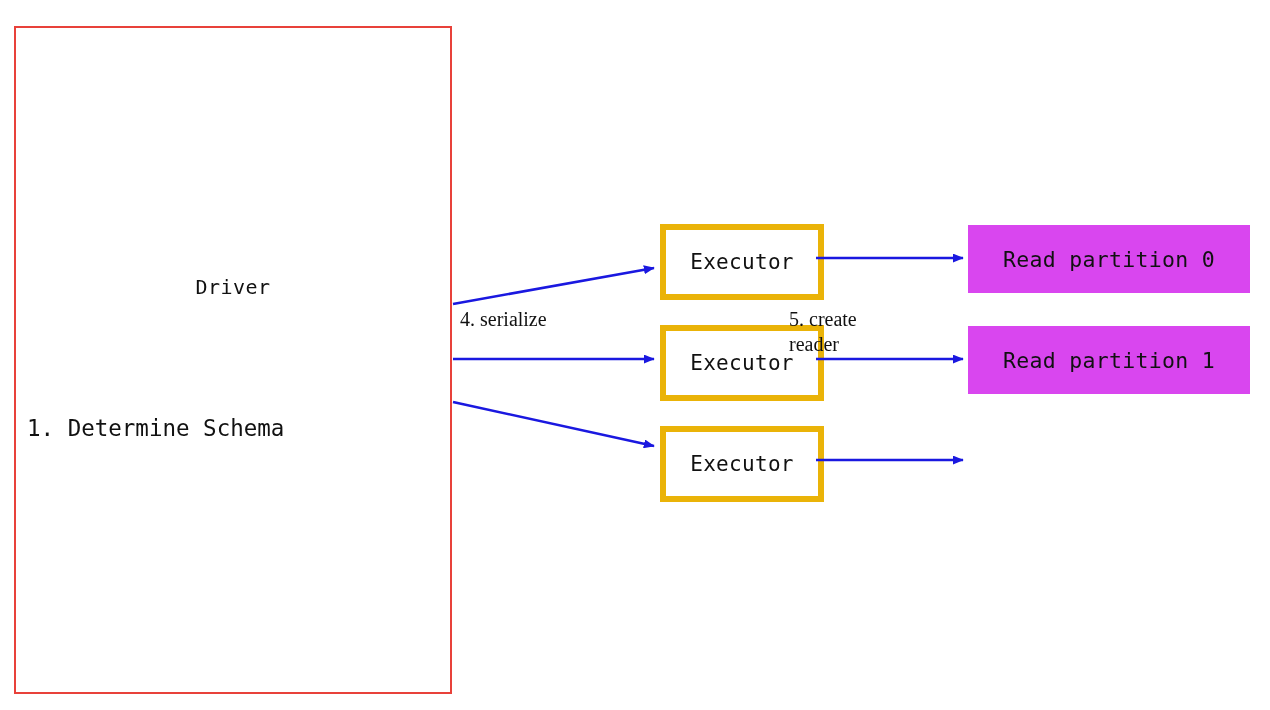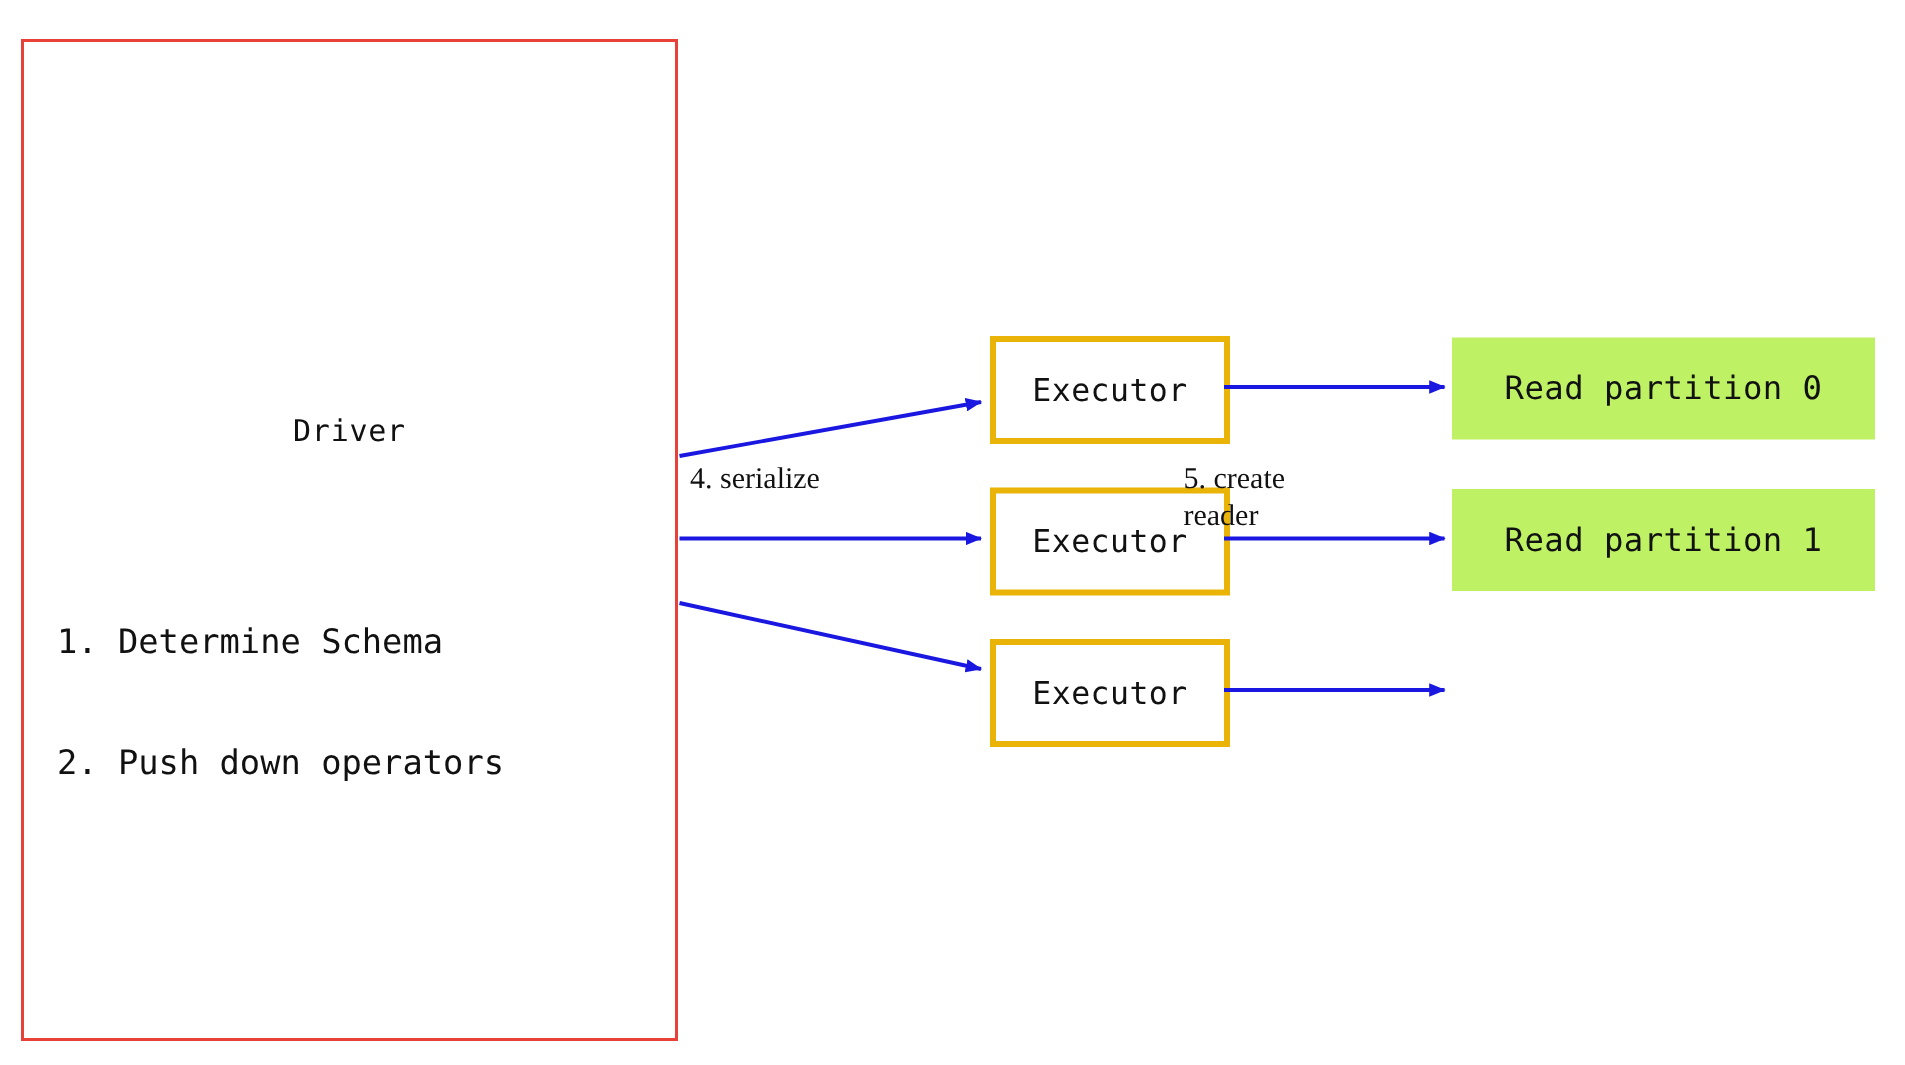--- a/index.html
+++ b/index.html
@@ -32,35 +32,35 @@
     top: 275px;
     width: 438px;
     text-align: center;
     font-family: "DejaVu Sans Mono", "Liberation Mono", monospace;
     font-size: 20px;
     color: #111111;
     letter-spacing: 0.5px;
     white-space: pre;
   }
   #driver-steps {
-    left: 38px;
+    left: 27px;
     top: 361px;
     font-family: "DejaVu Sans Mono", "Liberation Mono", monospace;
     font-size: 22.5px;
     line-height: 27px;
     color: #111111;
     white-space: pre;
   }
   #driver-steps div { white-space: pre; }
 
   
   .executor-box {
     width: 152px;
     height: 64px;
-    border: 4px solid #eab308;
+    border: 6px solid #eab308;
     background: #ffffff;
     box-sizing: content-box;
   }
   .executor-label {
     position: absolute;
     left: 0;
     top: 0;
     width: 152px;
     height: 64px;
     display: flex;
@@ -70,21 +70,21 @@
     font-size: 21px;
     color: #111111;
     letter-spacing: 0.3px;
     white-space: pre;
   }
 
   
   .partition-box {
     width: 282px;
     height: 68px;
-    background: #bef264;
+    background: #d946ef;
     display: flex;
     align-items: center;
     justify-content: center;
   }
   .partition-label {
     font-family: "DejaVu Sans Mono", "Liberation Mono", monospace;
     font-size: 21.5px;
     color: #111111;
     letter-spacing: 0.3px;
     white-space: pre;
@@ -112,21 +112,20 @@
 <body>
 
 <div id="canvas">
 
   <div class="abs" id="driver-box"></div>
 
   <div class="abs" id="driver-title">Driver</div>
 
   <div class="abs" id="driver-steps">
     <div>1. Determine Schema</div>
-    <div>2. Push down operators</div>
   </div>
 
   <div class="abs executor-box" style="left:660px; top:224px;">
     <div class="executor-label">Executor</div>
   </div>
   <div class="abs executor-box" style="left:660px; top:325px;">
     <div class="executor-label">Executor</div>
   </div>
   <div class="abs executor-box" style="left:660px; top:426px;">
     <div class="executor-label">Executor</div>

